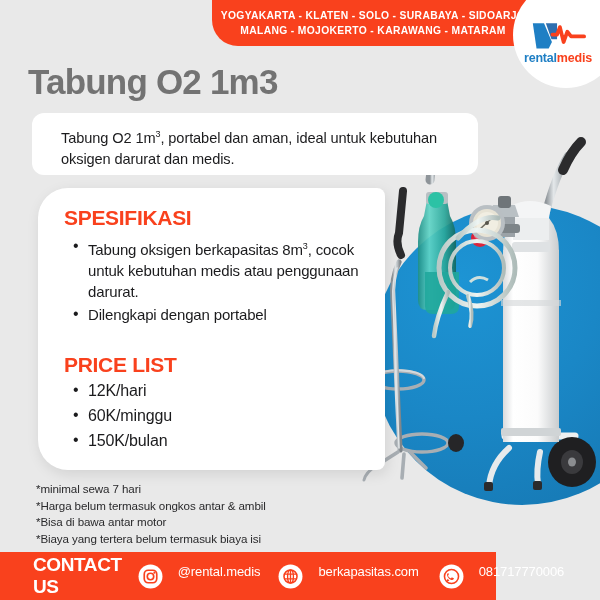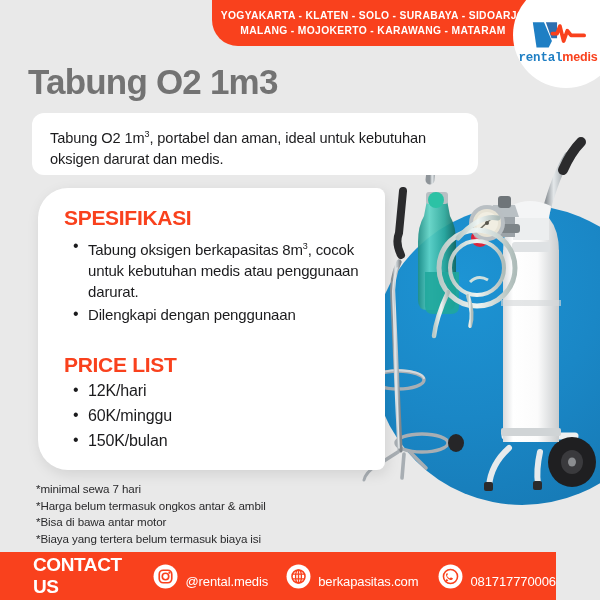--- a/index.html
+++ b/index.html
@@ -70,21 +70,21 @@
     height: 30px;
     margin-top: 14px;
     margin-bottom: 1px;
   }
   .logo-word {
     font-size: 12.5px;
     font-weight: bold;
     letter-spacing: -0.2px;
     white-space: nowrap;
   }
-  .logo-word .w-rental { color: #1f7fc4; font-family: Liberation Mono, monospace; }
+  .logo-word .w-rental { color: #1f7fc4; }
   .logo-word .w-medis { color: #f9411d; }
 
   
   .page-title {
     position: absolute;
     left: 28px;
     top: 60px;
     font-size: 35px;
     font-weight: bold;
     color: #737373;
@@ -96,21 +96,21 @@
   
   .desc-box {
     position: absolute;
     left: 32px;
     top: 113px;
     width: 446px;
     height: 62px;
     background: #ffffff;
     border-radius: 12px;
     box-sizing: border-box;
-    padding: 11px 18px 0 18px;
+    padding: 11px 18px 0 29px;
     z-index: 5;
   }
   .desc-text {
     font-size: 14.6px;
     color: #1b1b1d;
     line-height: 21px;
     letter-spacing: -0.1px;
   }
   .desc-text sup { font-size: 9px; vertical-align: super; }
 
@@ -185,38 +185,39 @@
     color: #2a2a2c;
     line-height: 16.5px;
     letter-spacing: -0.1px;
   }
 
   
   .contact-bar {
     position: absolute;
     left: 0;
     bottom: 0;
-    width: 556px;
+    width: 496px;
     height: 48px;
     background: #f9411d;
     display: flex;
     align-items: center;
     z-index: 7;
   }
   .contact-title {
     color: #ffffff;
     font-size: 19px;
     font-weight: bold;
     letter-spacing: -0.4px;
     margin-left: 33px;
   }
   .contact-item {
     display: flex;
-    align-items: flex-end;
+    align-items: flex-start;
     margin-left: 16px;
+    gap: 8px;
   }
   .contact-item.web { margin-left: 18px; }
   .contact-item.wa  { margin-left: 20px; }
   .contact-icon {
     width: 25px;
     height: 25px;
     flex: none;
     margin-right: 7px;
   }
   .contact-text {
@@ -355,21 +356,21 @@
       <path d="M448 292 q-12 26 -14 44" stroke-width="4.5"></path>
       <path d="M468 296 q6 18 2 30" stroke-width="4"></path>
     </g>
     <path d="M470 282 q8 -8 18 -2" stroke="#cfe0dd" stroke-width="3" fill="none"></path>
   </svg>
 
   <div class="spec-card">
     <div class="section-heading">SPESIFIKASI</div>
     <ul class="spec-list">
       <li><span>Tabung oksigen berkapasitas 8m</span><sup>3</sup><span>, cocok untuk kebutuhan medis atau penggunaan darurat.</span></li>
-      <li><span>Dilengkapi dengan penggunaan</span></li>
+      <li><span>Dilengkapi dengan portabel</span></li>
     </ul>
     <div class="section-heading price-heading">PRICE LIST</div>
     <ul class="price-list">
       <li>12K/hari</li>
       <li>60K/minggu</li>
       <li>150K/bulan</li>
     </ul>
   </div>
 
   <div class="notes">

